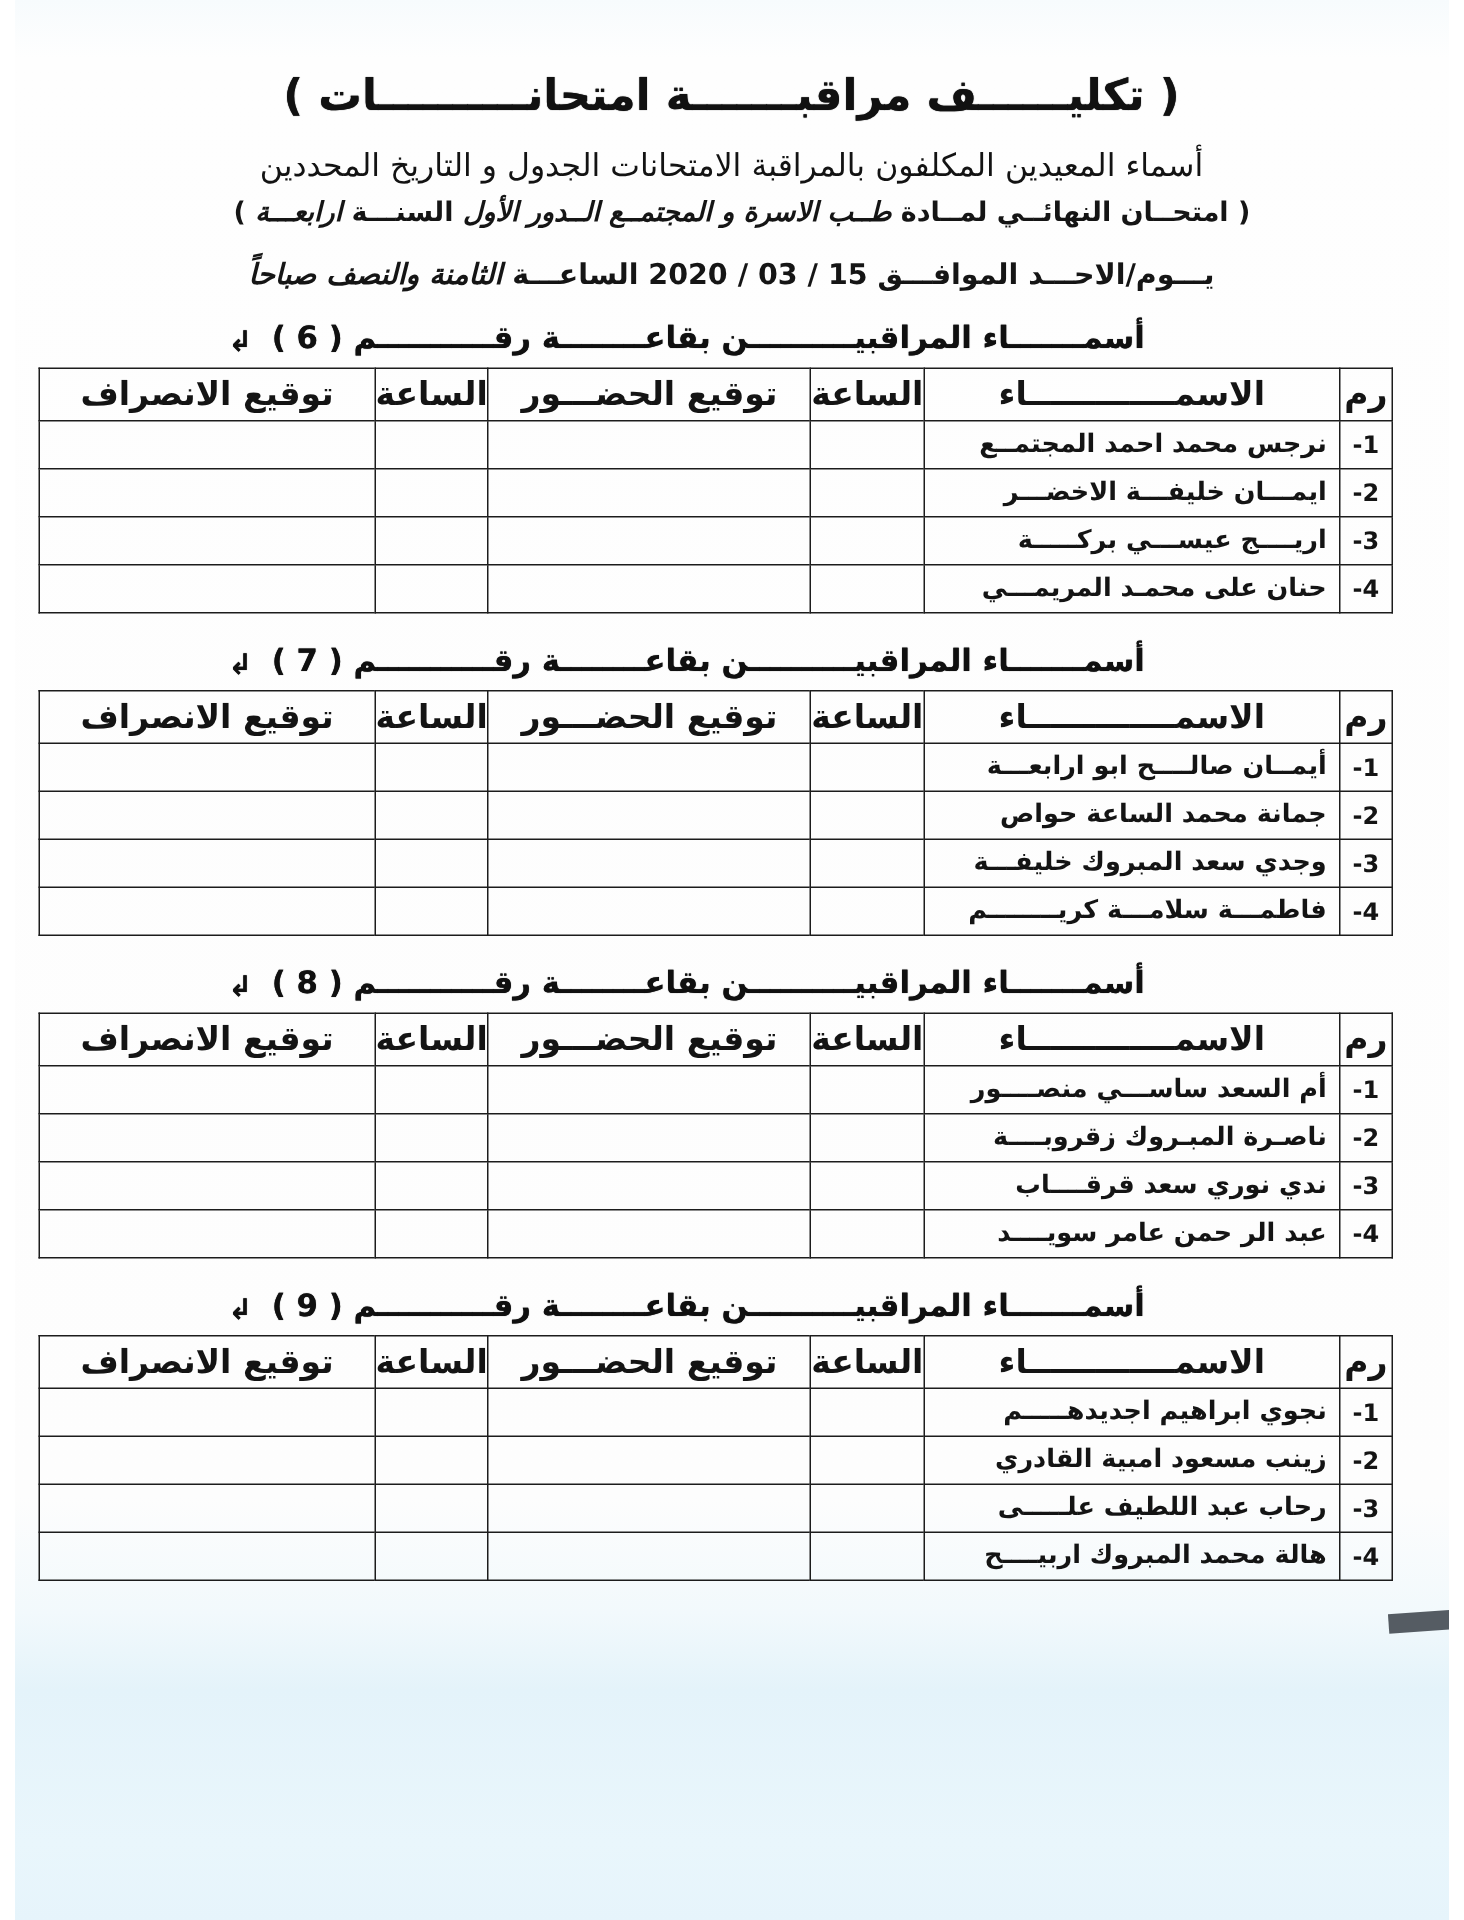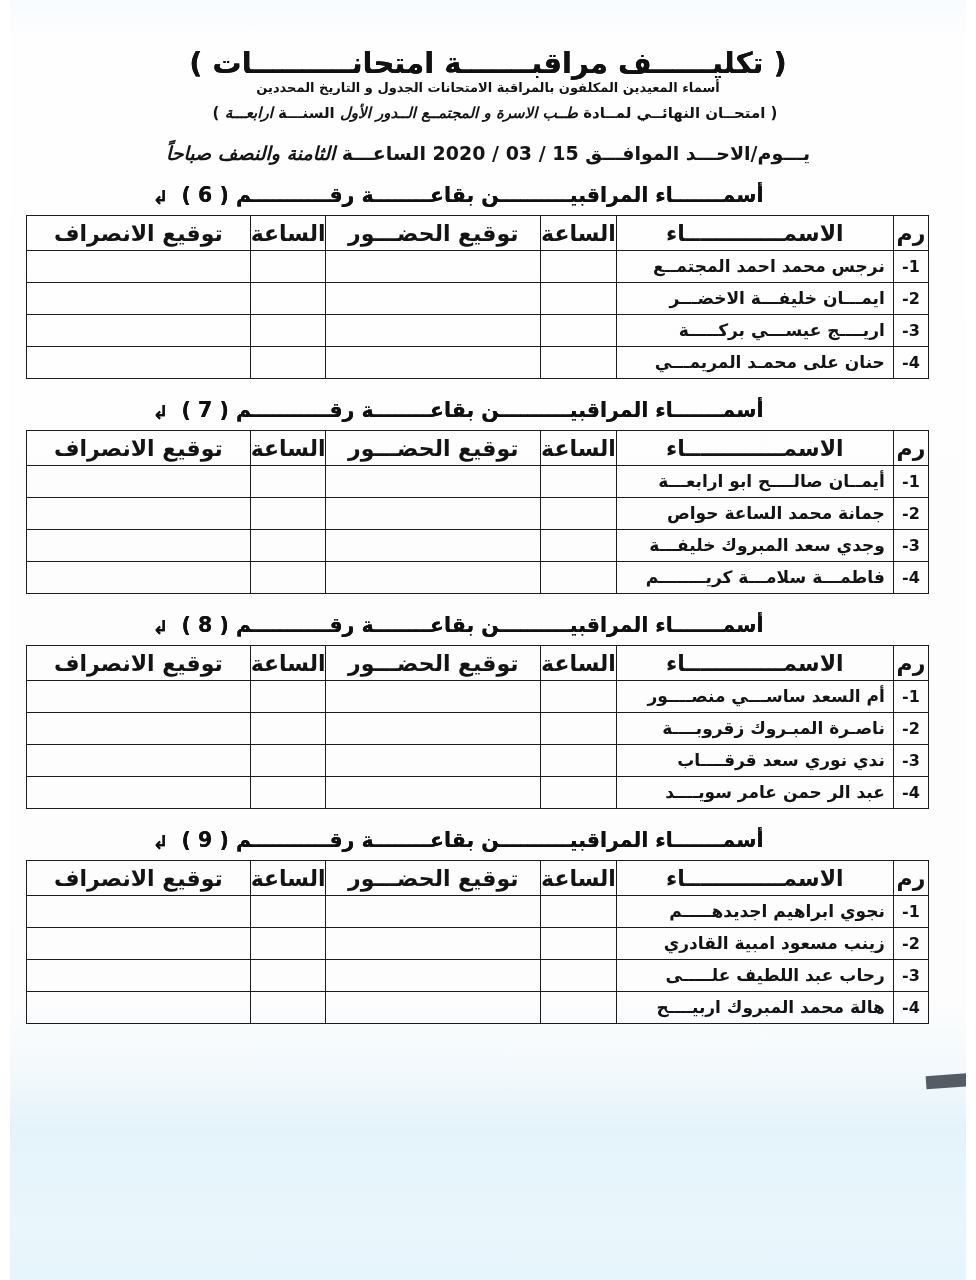--- a/index.html
+++ b/index.html
@@ -27,28 +27,29 @@
 
   .doc-title {
     font-size: 29px;
     font-weight: 800;
     letter-spacing: 0;
     color: #111;
     text-shadow: 0 0 0.6px #111;
   }
 
   .doc-sub1 {
-    font-size: 13px;
-    font-weight: 700;
+    margin-top: 18px;
+    font-size: 21px;
+    font-weight: 400;
     color: #131313;
   }
 
   .doc-sub2 {
     margin-top: 9px;
-    font-size: 15px;
+    font-size: 18px;
     font-weight: 700;
     color: #151515;
     margin-left: 14px;
   }
   .doc-sub2 .it, .doc-date .it { font-style: italic; }
 
   .doc-date {
     margin-top: 20px;
     font-size: 19px;
     font-weight: 800;

